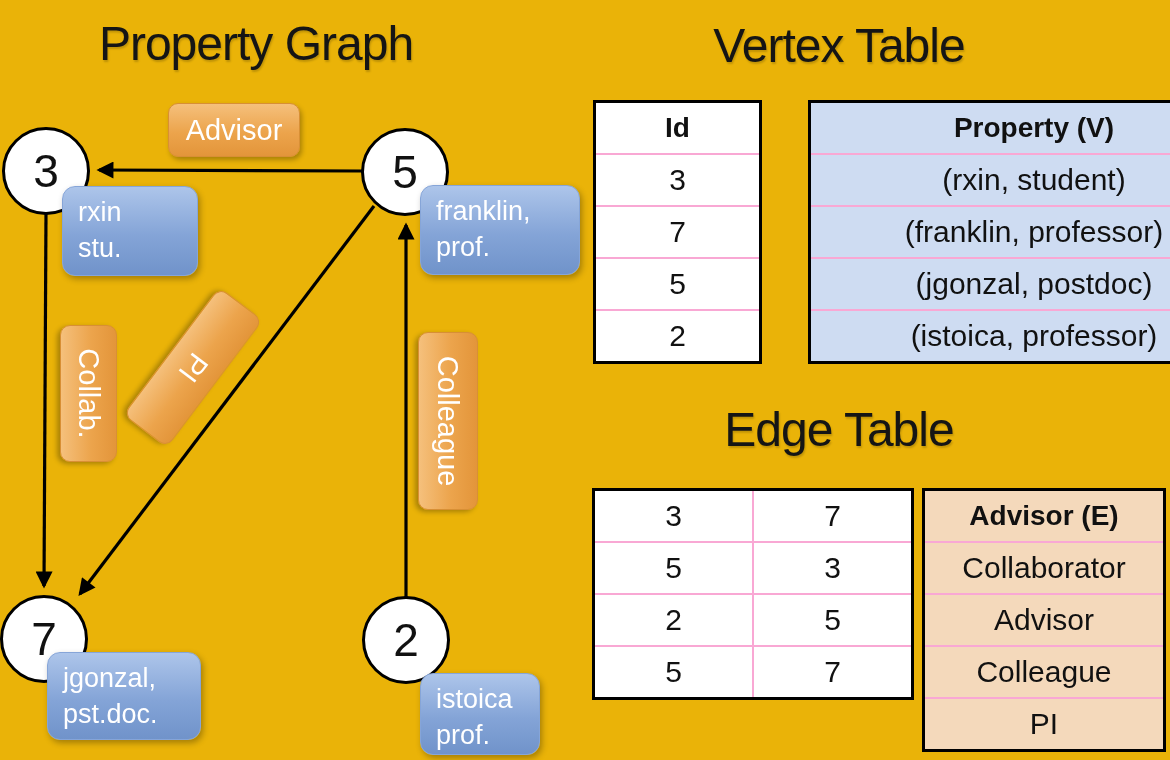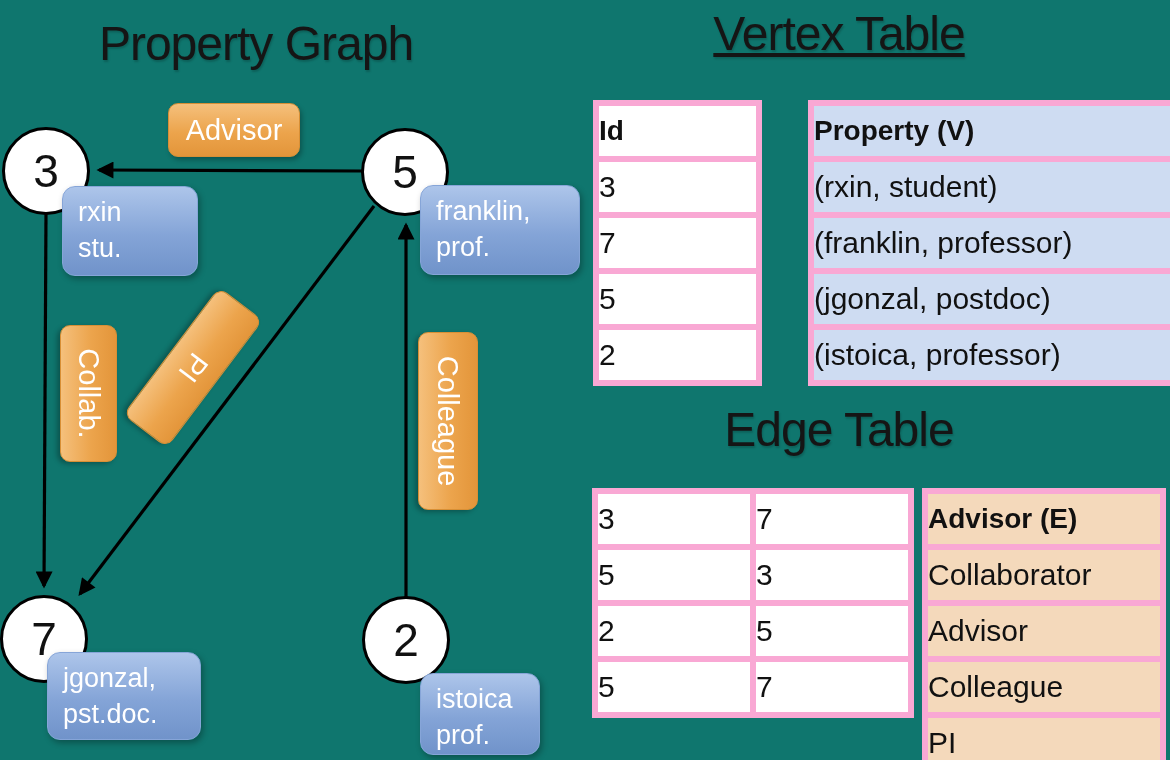--- a/index.html
+++ b/index.html
@@ -1,18 +1,18 @@
 <!DOCTYPE html>
 <html><head>
 <meta charset="utf-8">
 <style>
   html,body{margin:0;padding:0;background:#fff;}
   #stage{
     position:relative;width:1170px;height:760px;overflow:hidden;
-    background:#0f766e;font-family:"Liberation Sans",sans-serif;color:#111;
+    background:#eab308;font-family:"Liberation Sans",sans-serif;color:#111;
   }
   .big-title{
     position:absolute;text-align:center;font-size:48px;font-weight:400;
     letter-spacing:-1px;color:#151515;
     text-shadow:1px 2px 2px rgba(0,0,0,0.18);
     white-space:nowrap;
   }
   
   #edges{position:absolute;left:0;top:0;z-index:1;}
   .node{
@@ -40,22 +40,22 @@
   }
   .ebox.rot{
     background:linear-gradient(to top,#f5c07c 0%,#eca44c 55%,#e3953a 100%);
   }
   
   table.tbl{
     position:absolute;border-collapse:collapse;table-layout:fixed;
     border:3px solid #000;background:#fff;
   }
   table.tbl th,table.tbl td{
-    border:6px solid #f9a8d4;height:50px;padding:0;
-    text-align:left;vertical-align:middle;
+    border:2px solid #f9a8d4;height:50px;padding:0;
+    text-align:center;vertical-align:middle;
     font-size:30px;font-weight:400;color:#111;
   }
   table.tbl th{font-size:28px;font-weight:700;}
   table.blue th,table.blue td{background:#cedcf2;}
   table.peach th,table.peach td{background:#f4d9bb;}
 </style>
 </head>
 <body>
 
 <div id="stage">
@@ -96,21 +96,21 @@
   <div class="vbox" style="left:420px;top:673px;width:120px;height:82px;">
     <div>istoica</div>
     <div>prof.</div>
   </div>
 
   <div class="ebox" style="left:168px;top:103px;width:132px;height:54px;">Advisor</div>
   <div class="ebox rot" style="left:20px;top:365px;width:137px;height:57px;transform:rotate(90deg);">Collab.</div>
   <div class="ebox rot" style="left:113px;top:340px;width:160px;height:55px;transform:rotate(127deg);">PI</div>
   <div class="ebox rot" style="left:359px;top:391px;width:178px;height:60px;transform:rotate(90deg);">Colleague</div>
 
-  <div class="big-title" style="left:585px;top:6px;width:508px;text-decoration:underline;">Vertex Table</div>
+  <div class="big-title" style="left:585px;top:18px;width:508px;">Vertex Table</div>
 
   <table class="tbl" style="left:593px;top:100px;width:169px;">
     <tbody>
         <tr>
           <th>Id</th>
         </tr>
     <tr>
           <td>3</td>
         </tr>
     <tr>

